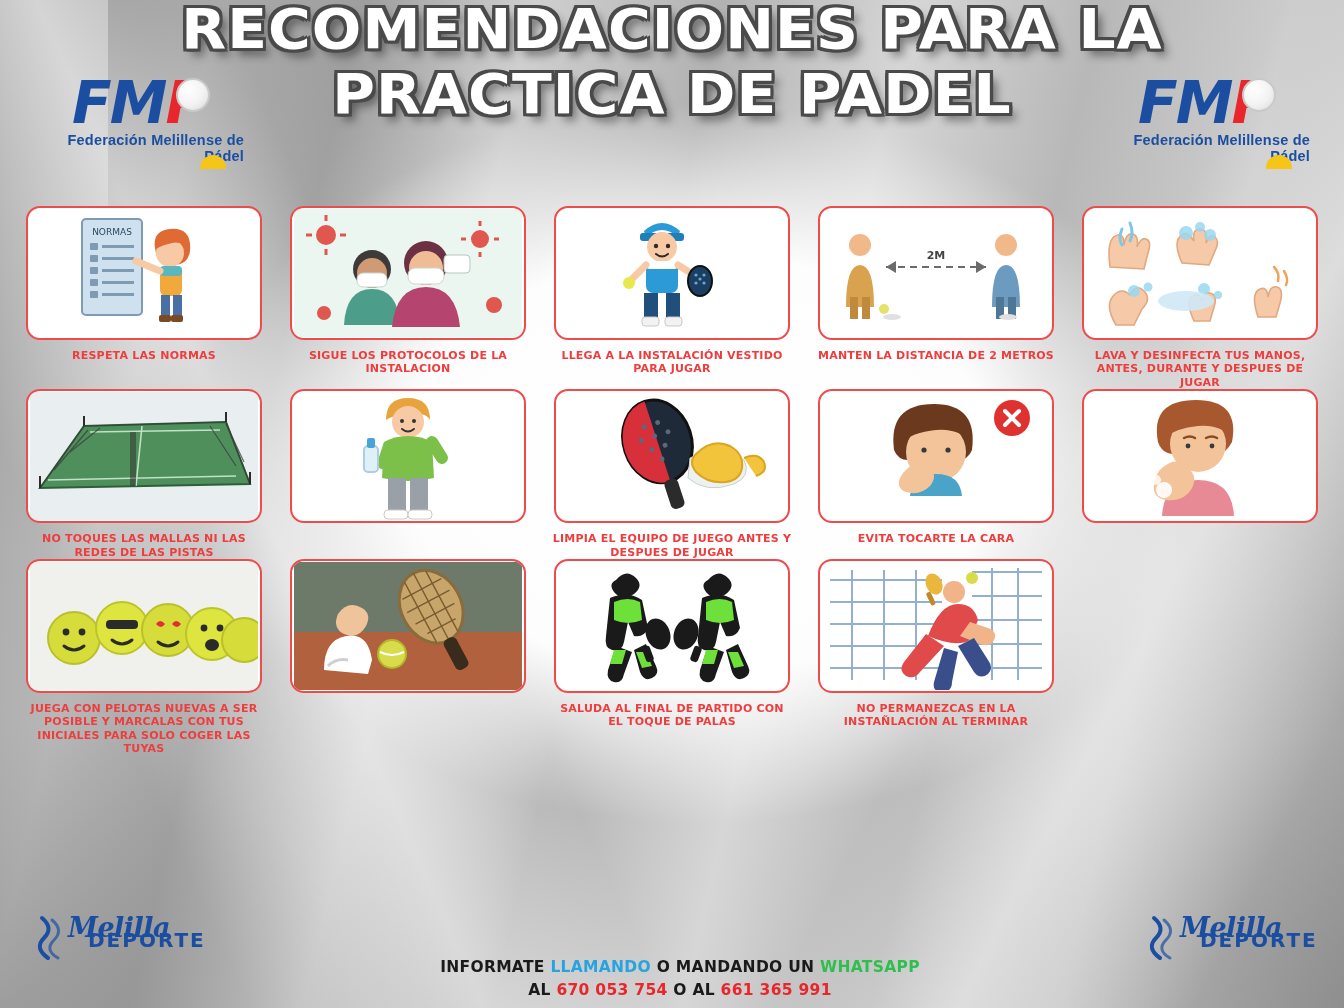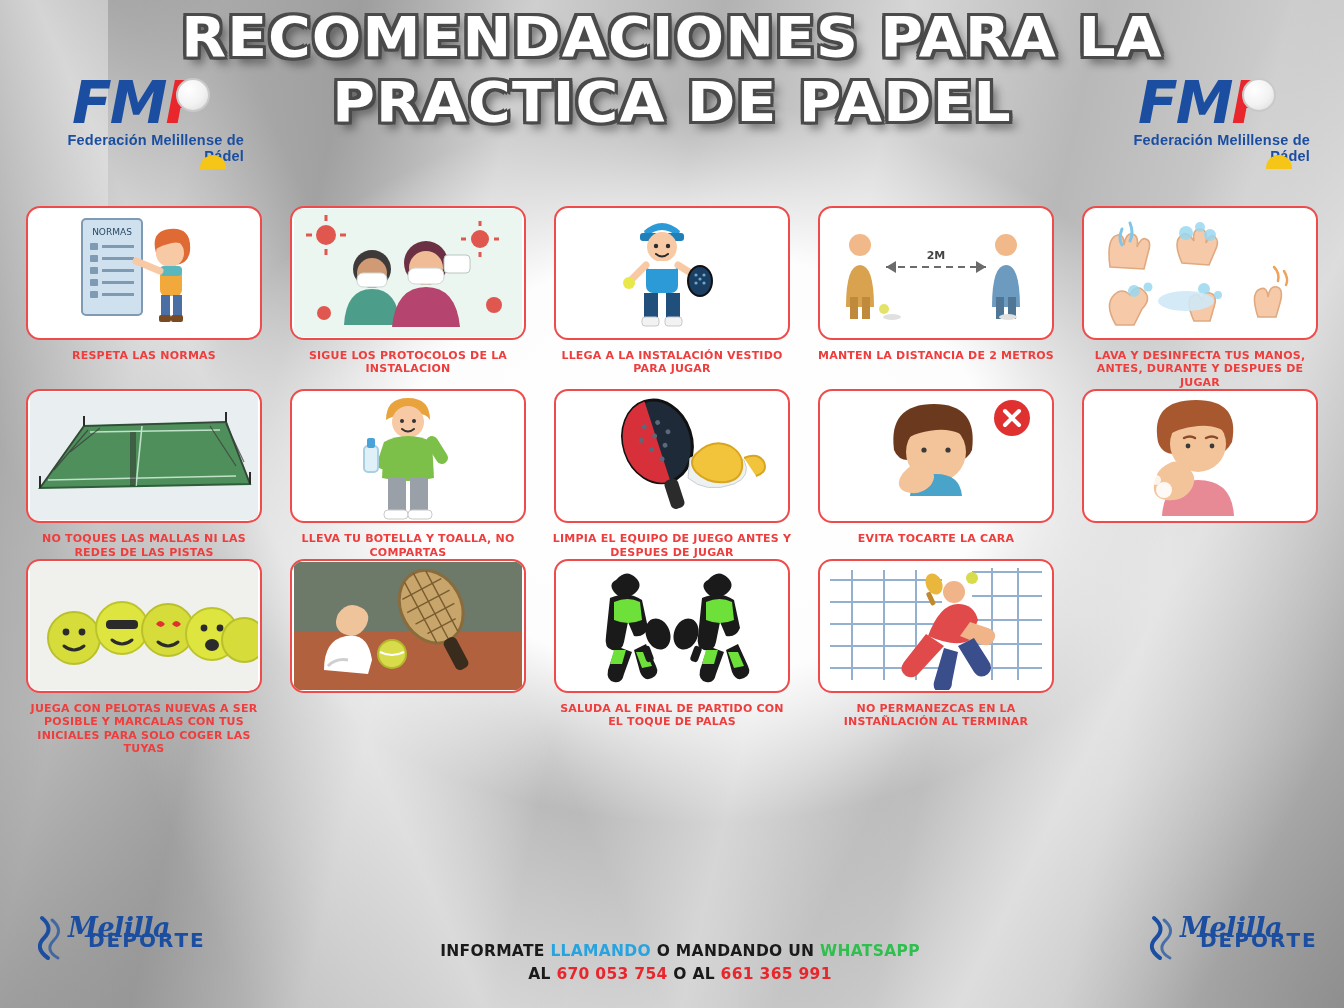--- a/index.html
+++ b/index.html
@@ -68,21 +68,21 @@
 
   
   .header {
     position: relative;
     height: 200px;
   }
   .title-wrap {
     position: absolute;
     left: 0;
     right: 0;
-    top: 8px;
+    top: 0;
     text-align: center;
     z-index: 4;
   }
   .title-line {
     font-family: "DejaVu Sans", sans-serif;
     font-weight: bold;
     font-size: 55px;
     line-height: 1.08;
     letter-spacing: 1px;
     color: #ffffff;
@@ -188,21 +188,21 @@
     letter-spacing: 0.2px;
     text-transform: uppercase;
     max-width: 240px;
   }
 
   
   .footer {
     position: absolute;
     left: 0;
     right: 0;
-    bottom: 22px;
+    bottom: 6px;
     z-index: 4;
     text-align: center;
     margin-left: 16px;
   }
   .footer-line {
     font-family: "DejaVu Sans", sans-serif;
     font-weight: bold;
     font-size: 15.5px;
     color: #1a1a1a;
     letter-spacing: 0.3px;
@@ -495,21 +495,20 @@
             <path d="M58 48 l10 16" stroke="#7cc04a" stroke-width="12" stroke-linecap="round"></path>
             <rect x="14" y="84" width="18" height="34" fill="#9aa0a8"></rect>
             <rect x="36" y="84" width="18" height="34" fill="#9aa0a8"></rect>
             <rect x="10" y="116" width="24" height="9" rx="4" fill="#ffffff" stroke="#c9c9c9"></rect>
             <rect x="34" y="116" width="24" height="9" rx="4" fill="#ffffff" stroke="#c9c9c9"></rect>
             <rect x="-10" y="52" width="14" height="26" rx="4" fill="#dff0f8" stroke="#a9cfe0" stroke-width="2"></rect>
             <rect x="-7" y="44" width="8" height="10" rx="2" fill="#4aa3d8"></rect>
           </g>
         </svg>
       </div>
-      <div class="caption">LLEVA TU BOTELLA Y TOALLA, NO COMPARTAS</div>
     </div>
 
     <div class="cell r2">
       <div class="card">
         <svg width="228" height="128" viewBox="0 0 228 128">
           <g transform="rotate(-18 100 64)">
             <ellipse cx="104" cy="50" rx="34" ry="42" fill="#1f2a38" stroke="#111" stroke-width="3"></ellipse>
             <path d="M70 50 a34 42 0 0 1 34 -42 l0 84 a34 42 0 0 1 -34 -42z" fill="#d8303a"></path>
             <g fill="#5a6a7c">
               <circle cx="96" cy="32" r="2.4"></circle>

